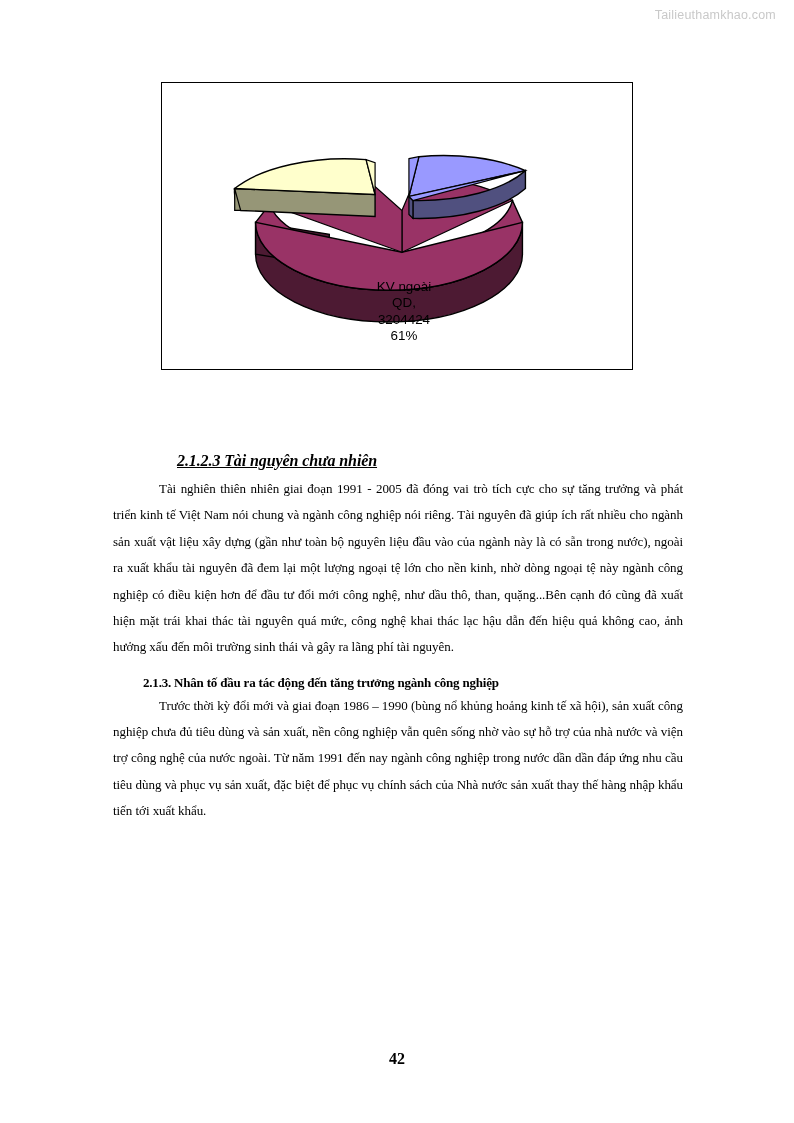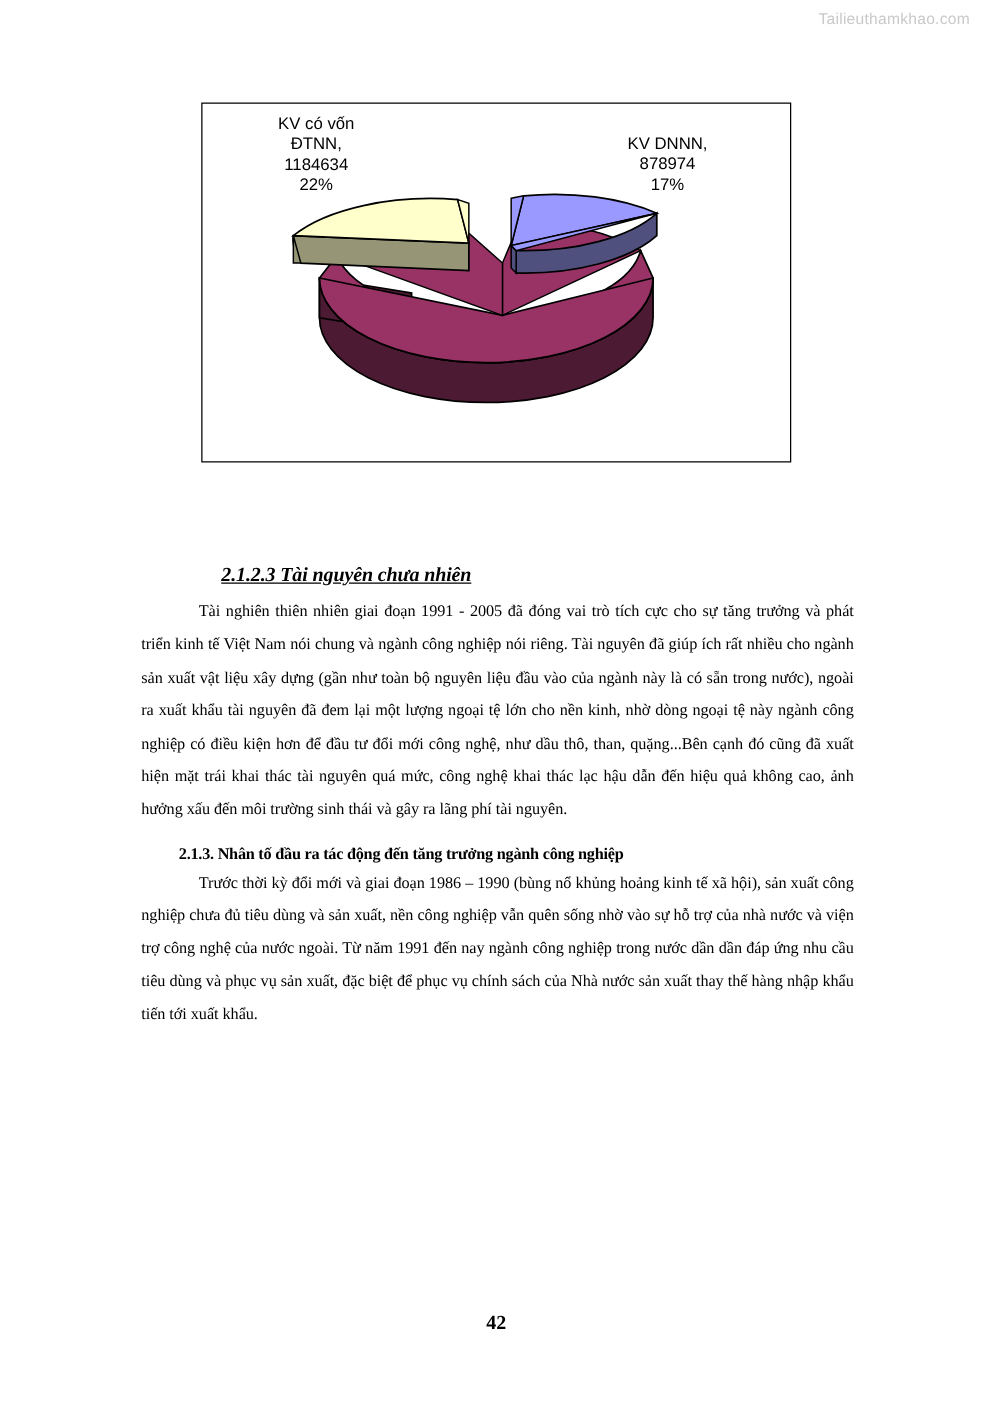--- a/index.html
+++ b/index.html
@@ -176,29 +176,26 @@
           <path d="M 73 106 L 73 128 A 128 60 0 0 0 79 128 Z" fill="#969677" stroke="#000000" stroke-width="1.2"></path>
 
           <path d="M 73 106
                    A 128 60 0 0 1 205 77
                    L 214 112
                    Z" fill="#ffffcc" stroke="#000000" stroke-width="1.4"></path>
           <path d="M 205 77 L 214 112 L 214 80 Z" fill="#ffffcc" stroke="#000000" stroke-width="1.2"></path>
         </g>
       </svg>
 
-      <div class="slice-label label-dtnn">KV có vốn
-ĐTNN,
-1184634
-22%</div>
-
-      <div class="slice-label label-dnnn">KV DNNN,
-878974
-17%</div>
-
+
+
+      <div class="slice-label label-ngoai">KV ngoài
+QD,
+3204424
+61%</div>
     </div>
   </div>
 
   <div class="doc-body">
 
     <div class="sub-heading">2.1.2.3 Tài nguyên chưa nhiên</div>
 
     <p class="para">Tài nghiên thiên nhiên giai đoạn 1991 - 2005 đã đóng vai trò tích cực cho sự tăng trưởng và phát triển kinh tế Việt Nam nói chung và ngành công nghiệp nói riêng. Tài nguyên đã giúp ích rất nhiều cho ngành sản xuất vật liệu xây dựng (gần như toàn bộ nguyên liệu đầu vào của ngành này là có sẵn trong nước), ngoài ra xuất khẩu tài nguyên đã đem lại một lượng ngoại tệ lớn cho nền kinh, nhờ dòng ngoại tệ này ngành công nghiệp có điều kiện hơn để đầu tư đổi mới công nghệ, như dầu thô, than, quặng...Bên cạnh đó cũng đã xuất hiện mặt trái khai thác tài nguyên quá mức, công nghệ khai thác lạc hậu dẫn đến hiệu quả không cao, ảnh hưởng xấu đến môi trường sinh thái và gây ra lãng phí tài nguyên.</p>
 
     <div class="section-heading">2.1.3. Nhân tố đầu ra tác động đến tăng trưởng ngành công nghiệp</div>

